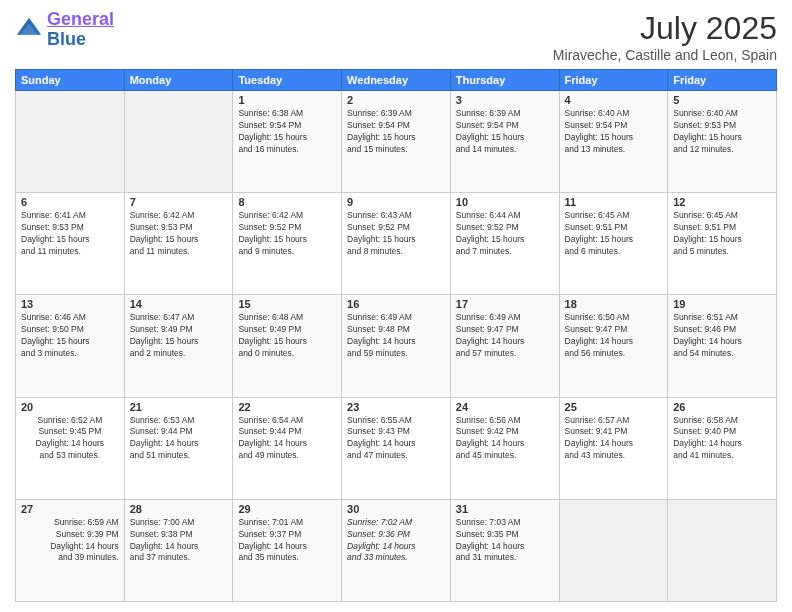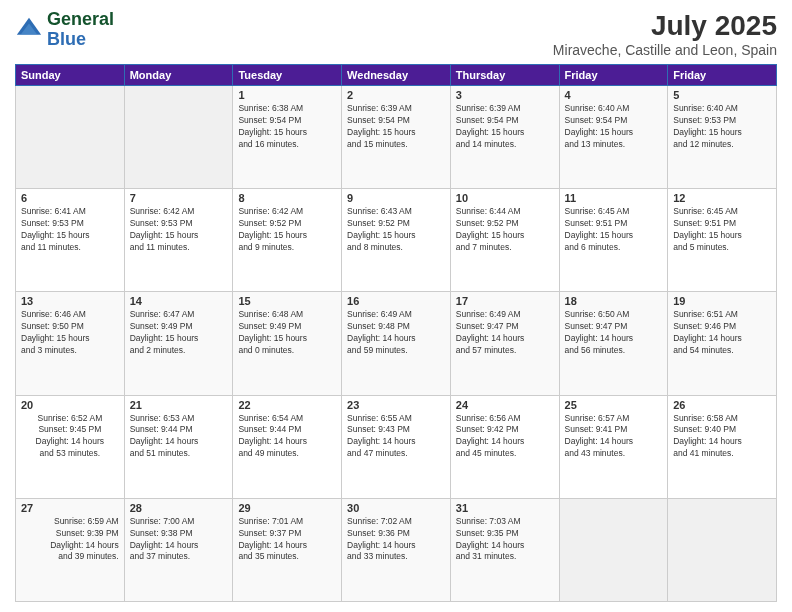--- a/index.html
+++ b/index.html
@@ -26,46 +26,46 @@
     .logo {
       display: flex;
       align-items: center;
       gap: 4px;
     }
     .logo-text {
       font-size: 18px;
       font-weight: bold;
       line-height: 1.1;
     }
-    .logo-general { color: #14532d; }
+    .logo-general { color: #8b5cf6; text-decoration: underline; }
     .logo-blue { color: #2e6db4; }
     .logo-icon {
       width: 28px;
       height: 28px;
     }
     .title-block {
       text-align: right;
     }
     .month-title {
-      font-size: 28px;
+      font-size: 32px;
       color: #333;
-      font-weight: bold;
+      font-weight: normal;
     }
     .subtitle {
       font-size: 14px;
       color: #555;
     }
     .calendar {
       flex: 1;
       border-collapse: collapse;
       width: 100%;
       table-layout: fixed;
     }
     .calendar thead th {
-      background: #4c1d95;
+      background: #3b82f6;
       color: #fff;
       font-size: 11px;
       font-weight: bold;
       padding: 4px 5px;
       text-align: left;
       border: 1px solid #2e6db4;
     }
     .calendar tbody td {
       border: 1px solid #ccc;
       vertical-align: top;
@@ -337,21 +337,21 @@
           </td>
           <td>
             <span class="day-num">29</span>
             <div class="day-info" style="white-space: pre-line;">Sunrise: 7:01 AM
 Sunset: 9:37 PM
 Daylight: 14 hours
 and 35 minutes.</div>
           </td>
           <td>
             <span class="day-num">30</span>
-            <div class="day-info" style="white-space: pre-line;">Sunrise: 7:02 AM
+            <div class="day-info" style="white-space: pre-line; font-style: italic;">Sunrise: 7:02 AM
 Sunset: 9:36 PM
 Daylight: 14 hours
 and 33 minutes.</div>
           </td>
           <td>
             <span class="day-num">31</span>
             <div class="day-info" style="white-space: pre-line;">Sunrise: 7:03 AM
 Sunset: 9:35 PM
 Daylight: 14 hours
 and 31 minutes.</div>

